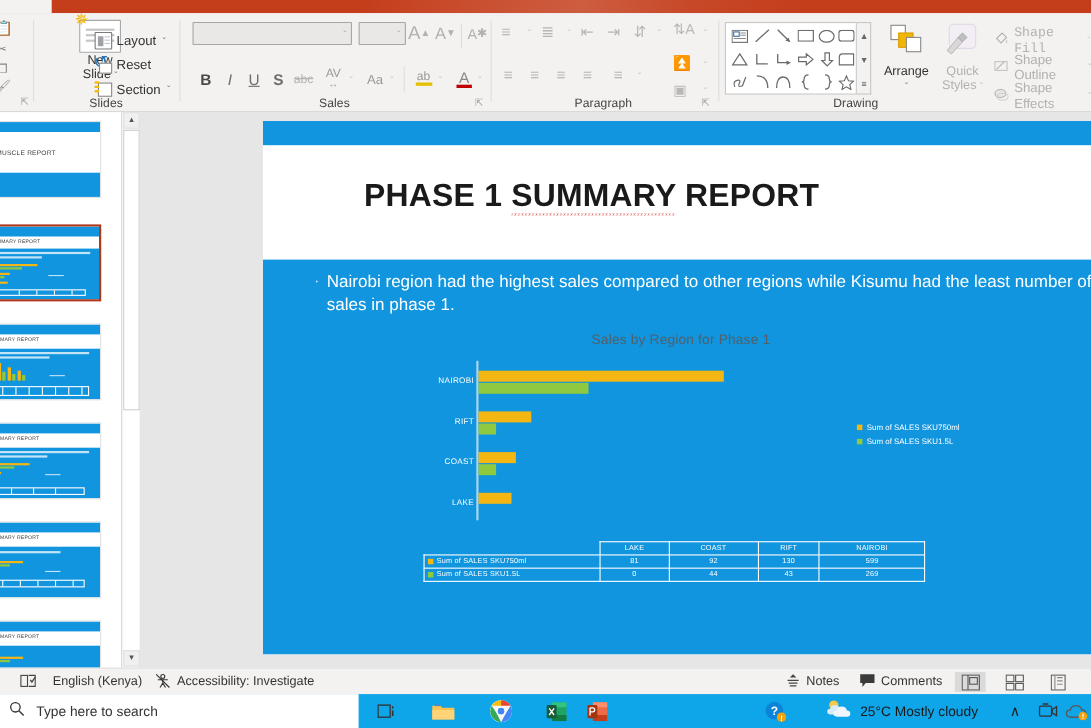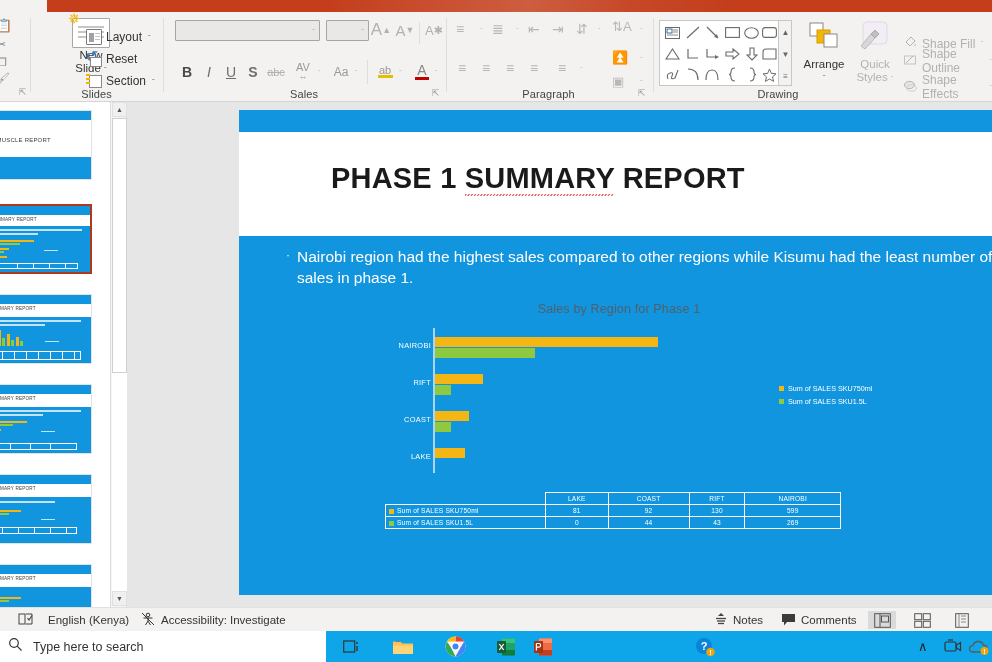--- a/index.html
+++ b/index.html
@@ -524,21 +524,21 @@
         <path d="M6 26 L16 14 L20 18 L10 29 Z" fill="#d8d8d8" stroke="#b0b0b0" stroke-width=".8"></path>
         <path d="M16 14 L20 10 L24 14 L20 18 Z" fill="#c0c0c0" stroke="#a0a0a0" stroke-width=".8"></path>
       </svg>
       <div class="bigtxt dim">Quick</div>
       <div class="bigtxt dim">
         <span>Styles</span>
         <span style="font-size:8px;">ˇ</span>
       </div>
     </div>
 
-    <div class="shapeopt" style="left:250px; top:23px;">
+    <div class="shapeopt" style="left:250px; top:11px;font-family:Liberation Mono, monospace;">
       <span>
         <svg width="14" height="14" viewBox="0 0 14 14">
             <path d="M3 7 L8 2 L12 6 L7 11 Z" fill="none" stroke="#b3b1af"></path>
             <path d="M12 8 Q13.5 10.5 12 11.5 Q10.5 10.5 12 8Z" fill="#cfcdcb"></path>
           </svg></span>
       <span>Shape Fill</span>
       <span class="car-s">ˇ</span>
     </div>
     <div class="shapeopt" style="left:250px; top:35px;">
       <span>
@@ -878,20 +878,29 @@
   </div>
 
   <div class="tray-item" style="left:695px;">
     <svg width="20" height="20" viewBox="0 0 20 20">
       <circle cx="9" cy="9" r="8" fill="#0a84d8"></circle>
       <text x="9" y="13" font-size="11" fill="#fff" text-anchor="middle" font-family="Liberation Sans, sans-serif" font-weight="bold">?</text>
       <circle cx="15.5" cy="15" r="4.3" fill="#f0a30a"></circle>
       <text x="15.5" y="18" font-size="7" fill="#fff" text-anchor="middle" font-family="Liberation Sans, sans-serif" font-weight="bold">!</text>
     </svg>
   </div>
+  <div class="tray-item" style="left:750px; gap:7px;">
+    <span>
+      <svg width="25" height="20" viewBox="0 0 25 20">
+        <circle cx="8" cy="7" r="4.2" fill="#f7c948"></circle>
+        <path d="M5 15.5 Q2 15.5 2 12.8 Q2 10.3 4.8 10.3 Q5.4 7 9 7 Q12.7 7 13.3 10.3 Q16.2 10.3 16.2 12.9 Q16.2 15.5 13.4 15.5 Z" fill="#d9ebf7"></path>
+        <path d="M11 17.5 Q7.5 17.5 7.5 14.5 Q7.5 11.8 10.6 11.8 Q11.3 8.2 15.2 8.2 Q19.2 8.2 19.9 11.8 Q23 11.8 23 14.6 Q23 17.5 19.9 17.5 Z" fill="#eef6fc"></path>
+      </svg></span>
+    <span id="weather-text">25°C  Mostly cloudy</span>
+  </div>
   <div class="tray-item" style="left:918px; font-size:13px; color:#222;">
     <span>∧</span>
   </div>
   <div class="tray-item" style="left:944px;">
     <svg width="18" height="15" viewBox="0 0 18 15">
         <rect x="1" y="3" width="11" height="9" rx="1.5" fill="none" stroke="#333" stroke-width="1.2"></rect>
         <path d="M12.5 6 L16.5 3.5 L16.5 11.5 L12.5 9 Z" fill="none" stroke="#333" stroke-width="1.2"></path>
         <line x1="4" y1="1" x2="9" y2="1" stroke="#333" stroke-width="1.2"></line>
       </svg>
   </div>

